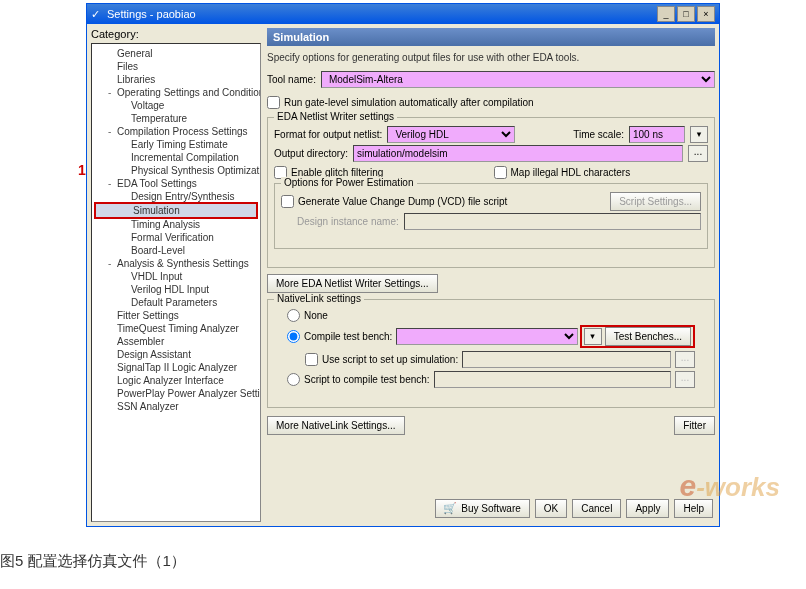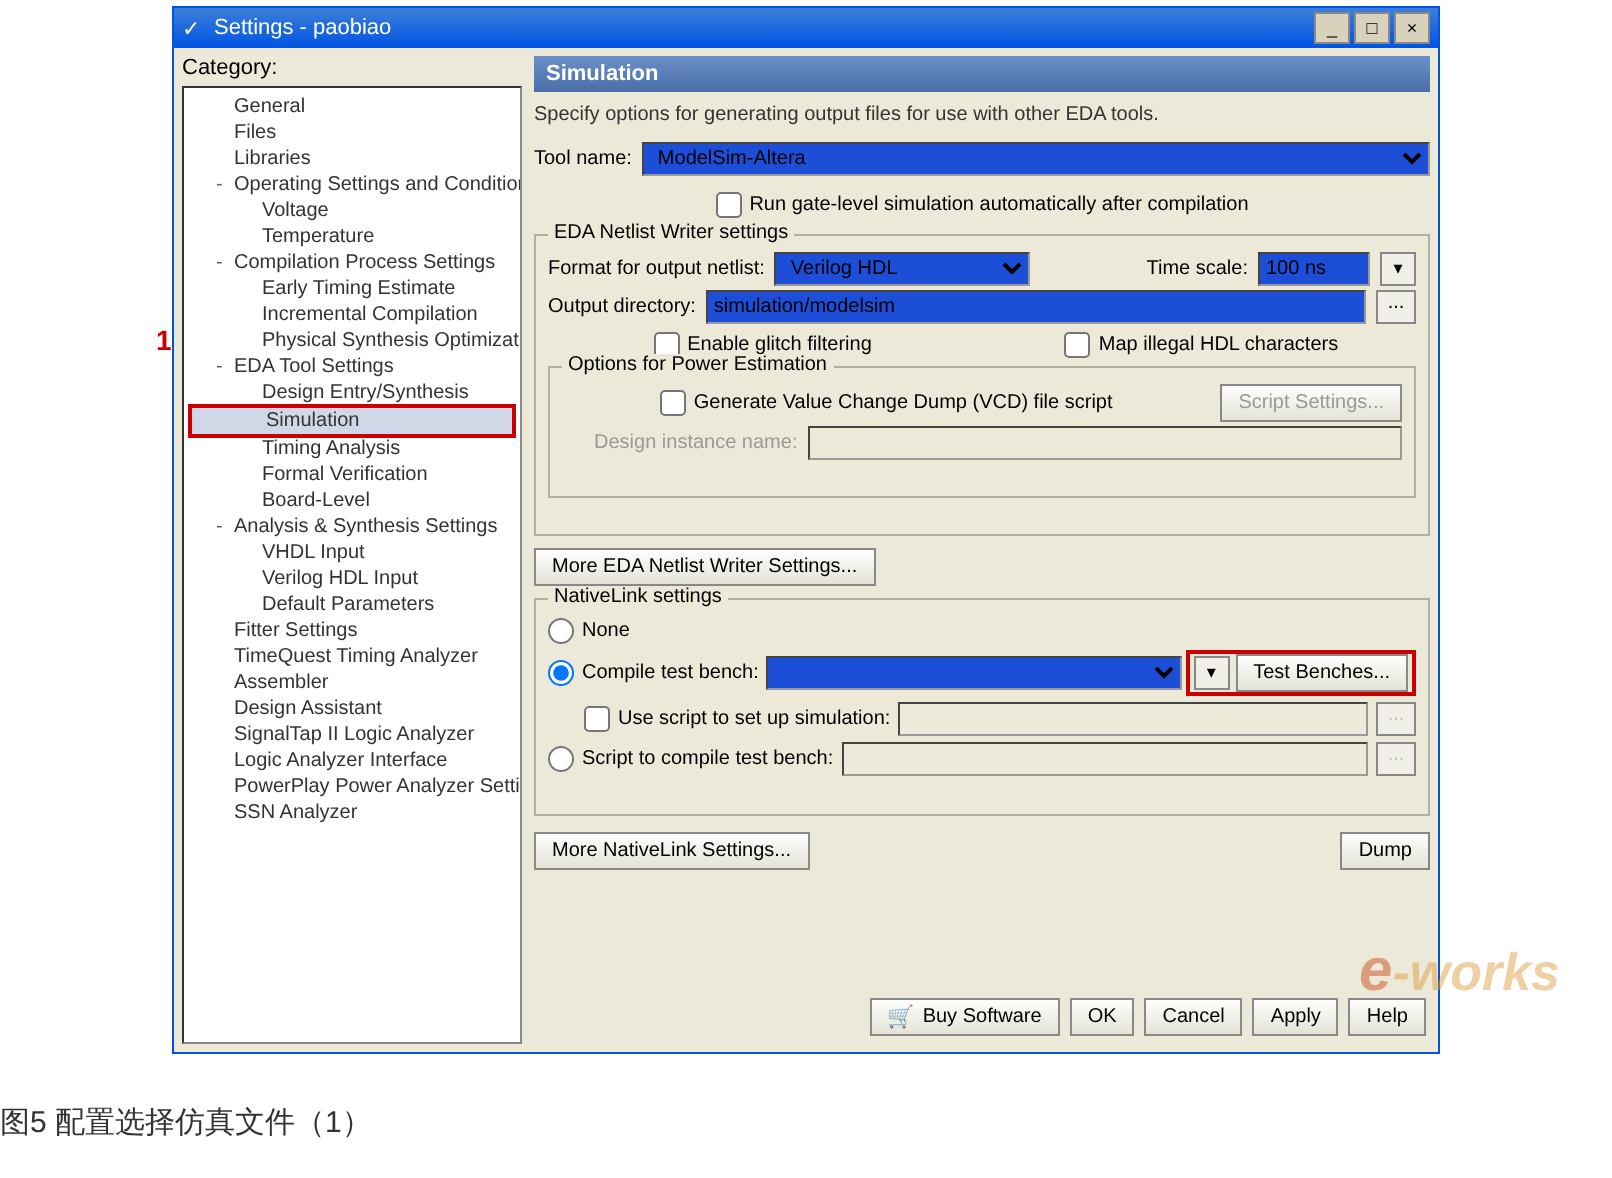--- a/index.html
+++ b/index.html
@@ -19,28 +19,28 @@
 .tree-item.indent2 { padding-left: 28px; }
 .tree-item .ex { display: inline-block; width: 9px; color: #666; }
 .tree-item.selected { background: #d0d8e8; border: 2px solid #c00; padding-top:0; padding-bottom:0; margin: -1px 0; }
 .annot1 { position: absolute; left: 78px; top: 162px; color: #c00; font-weight: bold; font-size: 14px; }
 .annot2 { position: absolute; left: 578px; top: 384px; color: #c00; font-weight: bold; font-size: 14px; }
 .rightcol { flex: 1; display: flex; flex-direction: column; gap: 4px; }
 .panel-header { background: linear-gradient(to bottom, #6b8fc9, #4a6fa8); color: #fff; padding: 3px 6px; font-weight: bold; font-size: 11px; }
 .desc { font-size: 10px; color: #333; padding: 2px 0; }
 .row { display: flex; align-items: center; gap: 5px; font-size: 10px; margin: 2px 0; }
 .row label { white-space: nowrap; }
-select, input[type=text] { font-size: 10px; border: 1px inset #999; background: #1d4ed8; padding: 1px 3px; height: 17px; }
+select, input[type=text] { font-size: 10px; border: 1px inset #999; background: #f0abfc; padding: 1px 3px; height: 17px; }
 input[type=text].readonly { background: #ece9d8; color: #888; }
-.cb { display: flex; align-items: center; gap: 4px; font-size: 10px; margin: 2px 0; justify-content: center; }
+.cb { display: flex; align-items: center; gap: 4px; font-size: 10px; margin: 2px 0; }
 .group { border: 1px solid #b0b0a0; padding: 6px 6px 16px 6px; margin: 2px 0; position: relative; }
 .group-title { position: absolute; top: -7px; left: 6px; background: #ece9d8; padding: 0 3px; font-size: 10px; }
 .btn { background: linear-gradient(to bottom, #fefefe, #e3e3d5); border: 1px solid #888; padding: 2px 8px; font-size: 10px; height: 19px; }
 .btn.disabled { color: #999; }
-.radio-row { display: flex; align-items: center; gap: 4px; font-size: 10px; margin: 3px 0; }
+.radio-row { display: flex; align-items: center; gap: 4px; font-size: 10px; margin: 3px 13px; }
 .smallbtn { width: 18px; height: 17px; border: 1px solid #888; background: #f0f0e8; font-size: 9px; text-align: center; line-height: 14px; }
 .browsebtn { width: 20px; height: 17px; border: 1px solid #888; background: #f0f0e8; font-size: 10px; text-align: center; }
 .bottom-btns { display: flex; justify-content: flex-end; gap: 5px; padding: 4px 2px; margin-top: auto; }
 .buybtn { display: flex; align-items: center; gap: 4px; }
 .cart { color: #2a7c2a; font-size: 11px; }
 .redbox { border: 2px solid #c00; padding: 0 2px; margin-left: -2px; }
 .watermark { position: absolute; right: 26px; bottom: 86px; font-size: 26px; font-style: italic; font-weight: bold; color: rgba(220,150,50,0.45); pointer-events: none; }
 .watermark .e { color: rgba(200,80,30,0.5); font-size: 30px; }
 .caption { position: absolute; left: 0; right: 0; bottom: 18px; font-size: 15px; color: #333; }
 </style>
@@ -171,21 +171,21 @@
           <div class="radio-row">
             <input type="radio" name="nl" style="">
             <span>Script to compile test bench:</span>
             <input type="text" class="readonly" style="flex: 1 1 0%;">
             <span class="browsebtn" style="color:#bbb">...</span>
           </div>
         </div>
         <div class="row">
           <button class="btn">More NativeLink Settings...</button>
           <span style="flex:1"></span>
-          <button class="btn">Dump</button>
+          <button class="btn">Fitter</button>
         </div>
         <div class="bottom-btns">
           <button class="btn buybtn">
               <span class="cart">🛒</span>
               <span>Buy Software</span>
             </button>
           <button class="btn">OK</button>
           <button class="btn">Cancel</button>
           <button class="btn">Apply</button>
           <button class="btn">Help</button>

